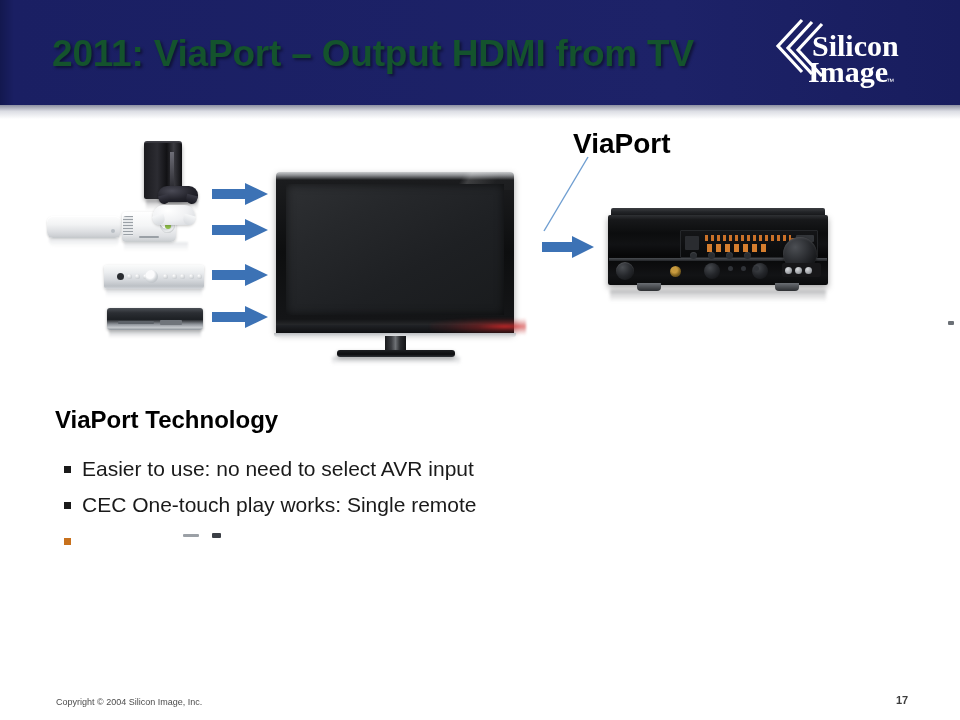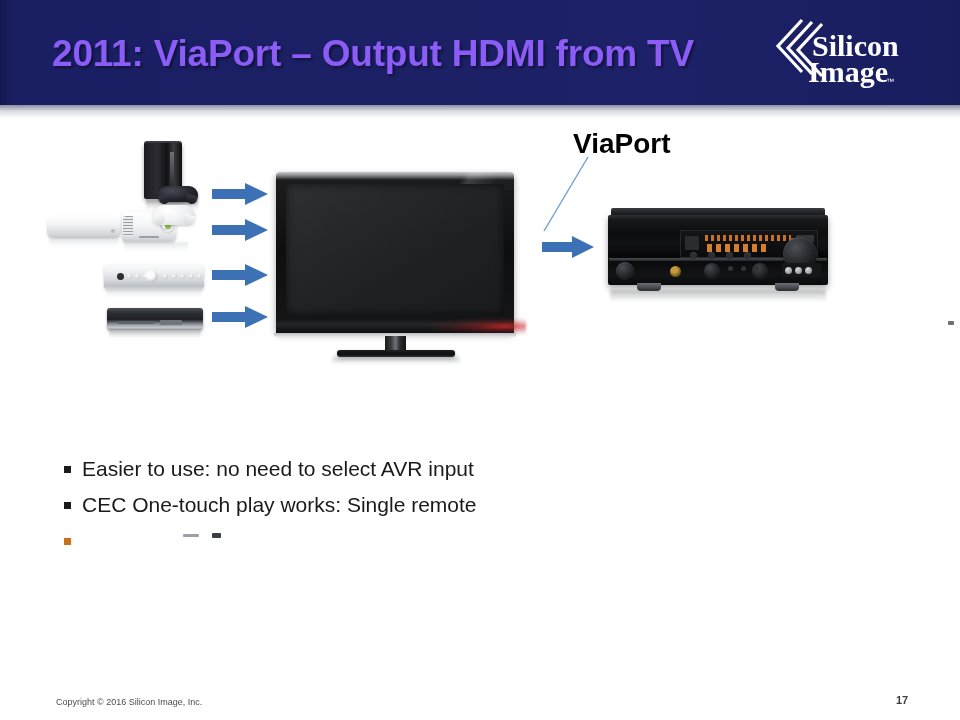--- a/index.html
+++ b/index.html
@@ -32,21 +32,21 @@
     position: absolute;
     left: 0; top: 105px;
     width: 960px; height: 14px;
     background: linear-gradient(to bottom, rgba(90,95,120,0.70), rgba(140,145,165,0.30) 45%, rgba(255,255,255,0) 100%);
   }
   .slide-title {
     position: absolute;
     left: 52px; top: 33px;
     font-size: 37px;
     font-weight: bold;
-    color: #8b5cf6;
+    color: #14532d;
     letter-spacing: -0.2px;
     text-shadow: 2px 2px 3px rgba(0,0,0,0.45);
     white-space: nowrap;
   }
 
   
   .logo {
     position: absolute;
     left: 768px; top: 16px;
     width: 132px; height: 76px;
@@ -548,31 +548,32 @@
     <div class="avr-rca">
         <i></i>
         <i></i>
         <i></i>
       </div>
     <div class="avr-foot-l"></div>
     <div class="avr-foot-r"></div>
     <div class="avr-reflect"></div>
   </div>
 
+  <div class="body-heading">ViaPort Technology</div>
 
   <ul class="bullet-list">
     <li class="bullet-item">
       <span class="marker"></span>
       <span>Easier to use: no need to select AVR input</span>
     </li>
     <li class="bullet-item">
       <span class="marker"></span>
       <span>CEC One-touch play works: Single remote</span>
     </li>
     <li class="bullet-item accent">
       <span class="marker"></span>
     </li>
   </ul>
 
-  <div class="footer-copy">Copyright © 2016 Silicon Image, Inc.</div>
+  <div class="footer-copy">Copyright © 2004 Silicon Image, Inc.</div>
   <div class="footer-page">17</div>
 
 </div>
 
 </body></html>

